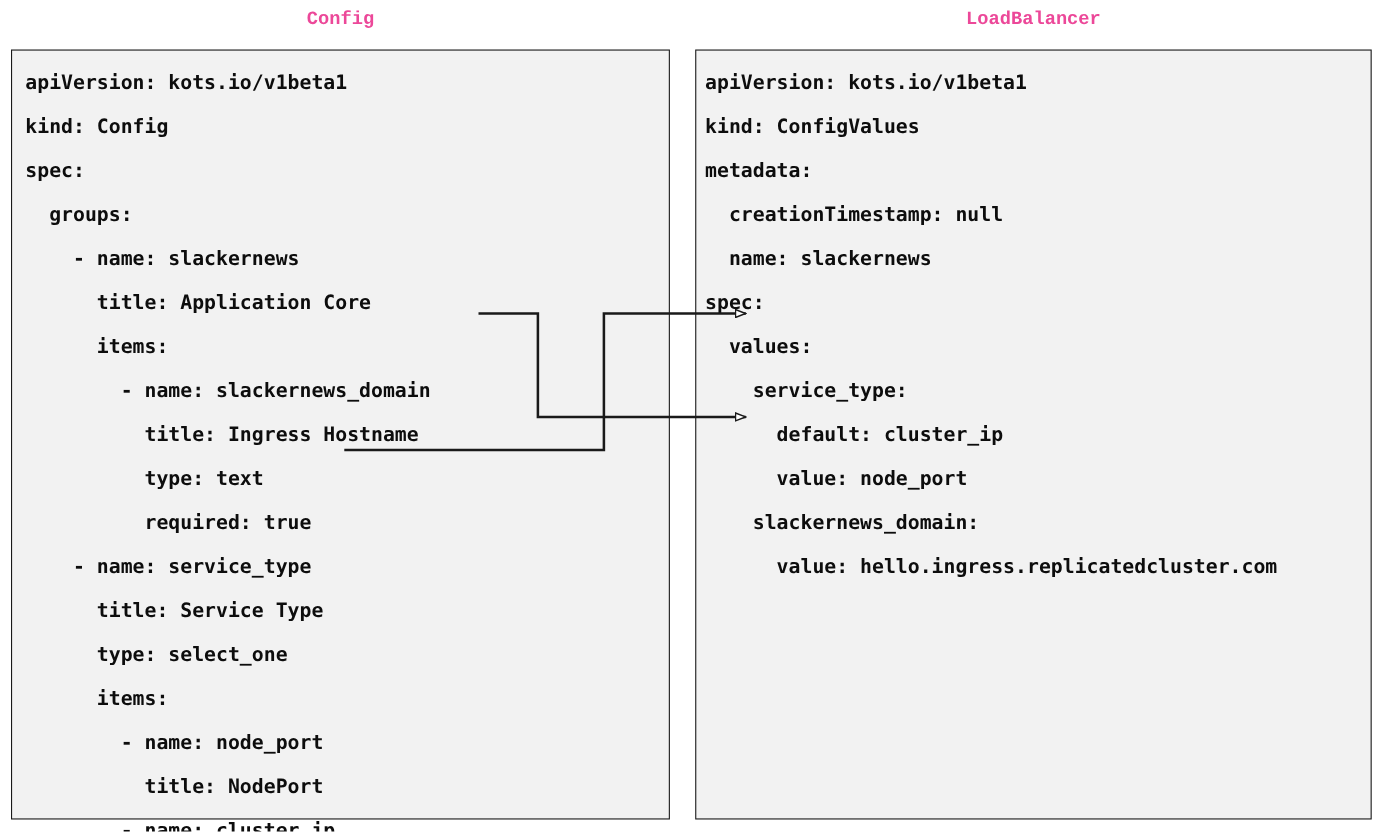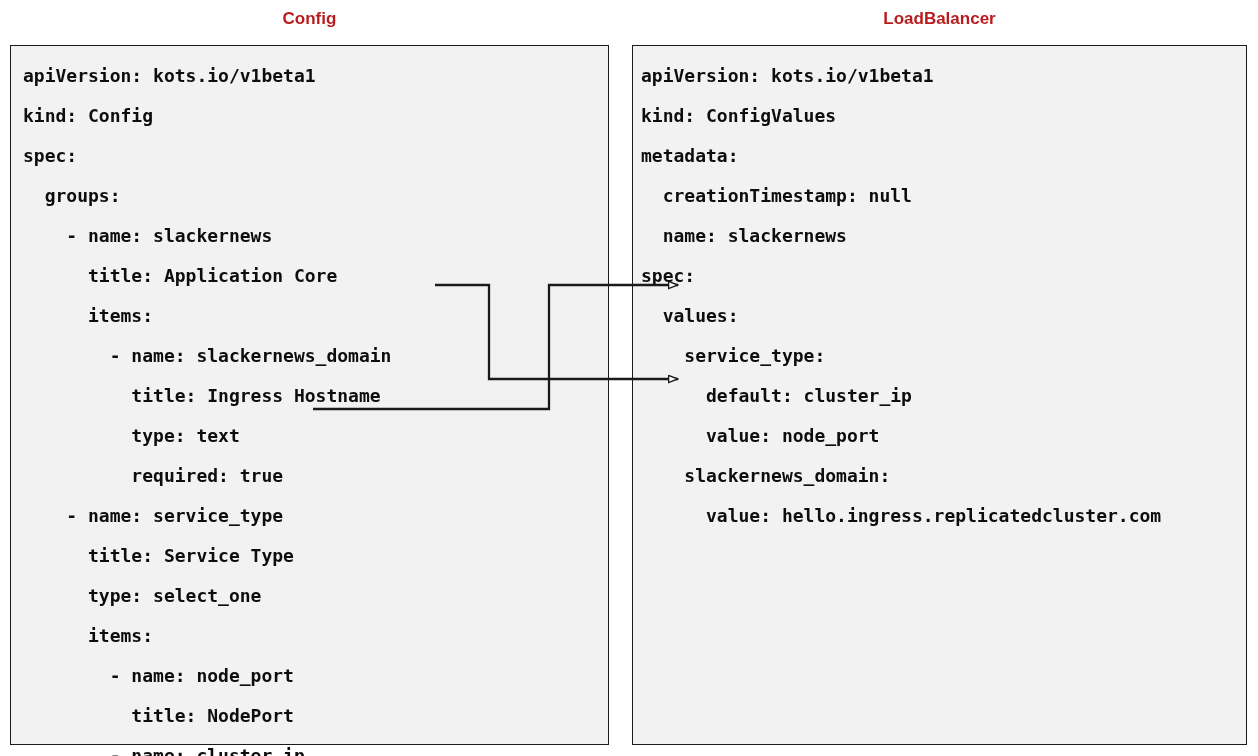--- a/index.html
+++ b/index.html
@@ -18,24 +18,24 @@
   #stage {
     position: absolute;
     left: 0; top: 0;
     width: 1258px;
     height: 756px;
   }
 
   
   .panel-title {
     position: absolute;
-    font-family: Liberation Sans, sans-serif;
+    font-family: Liberation Mono, monospace;
     font-weight: bold;
     font-size: 17px;
-    color: #b91c1c;
+    color: #ec4899;
     text-align: center;
     white-space: nowrap;
     line-height: 22px;
   }
   #title-config      { left: 10px;  top: 8px; width: 599px; }
   #title-configvalues{ left: 632px; top: 8px; width: 615px; }
 
   
   .panel {
     position: absolute;

